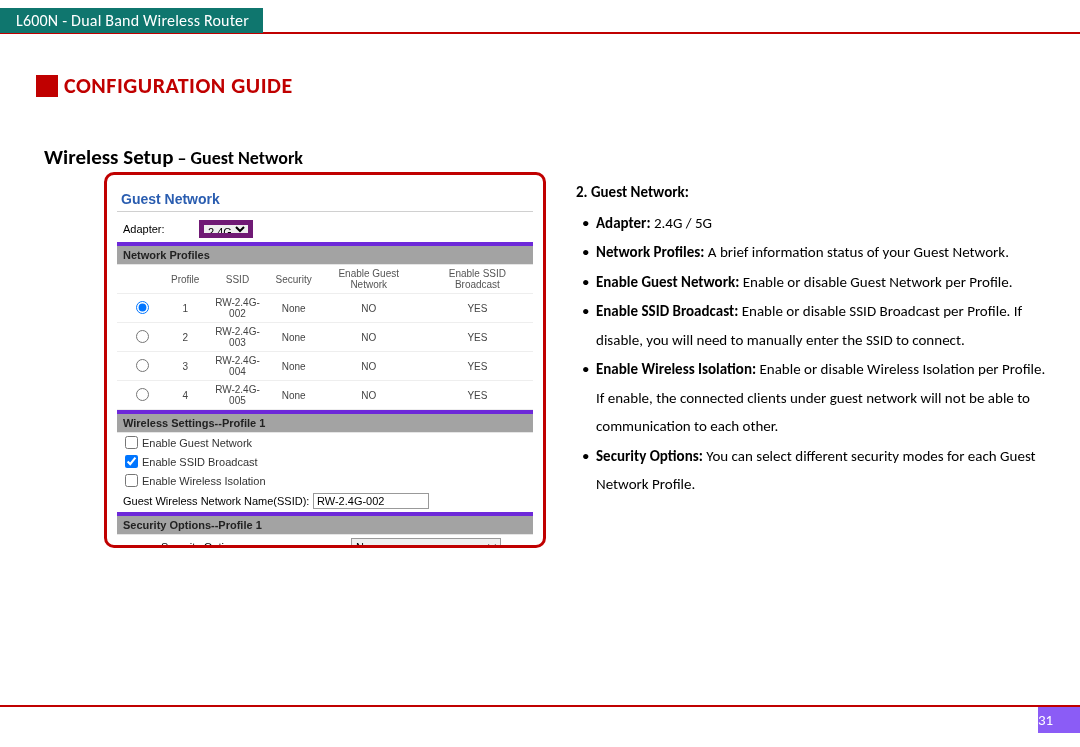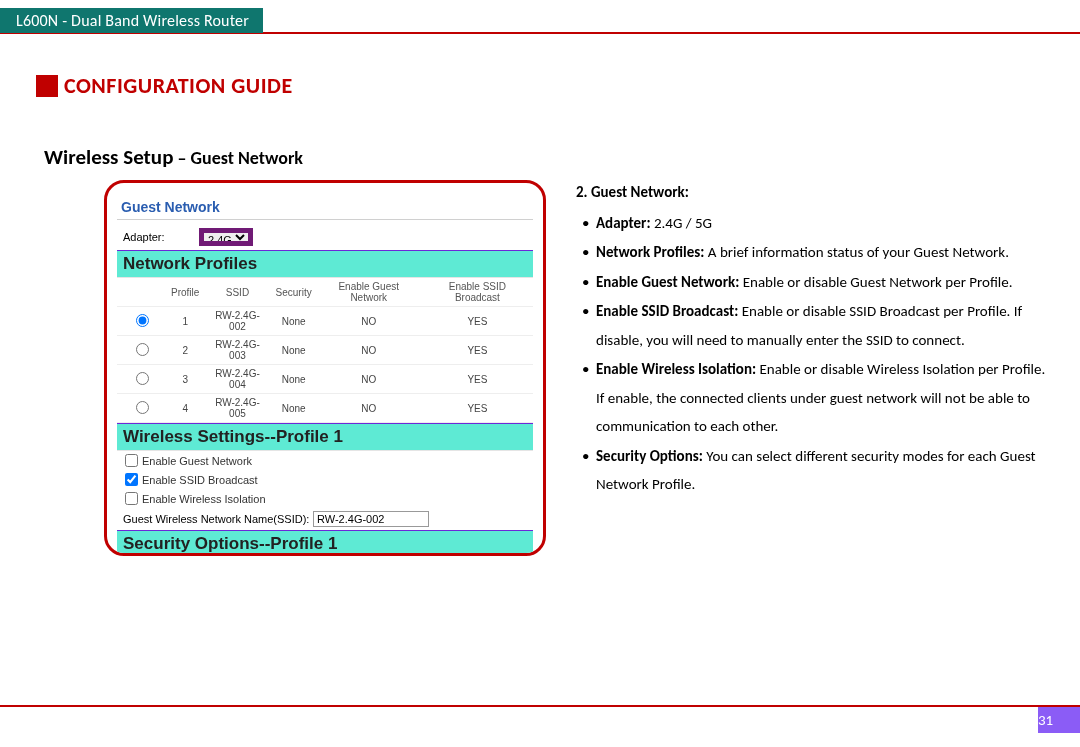--- a/index.html
+++ b/index.html
@@ -72,25 +72,25 @@
     text-align: right;
   }
   .section-sub {
     font-size: 18px;
     font-weight: 700;
   }
   
   .shot-box {
     position: absolute;
     left: 104px;
-    top: 180px;
+    top: 172px;
     width: 442px;
     height: 376px;
     border: 3px solid #c00000;
-    border-radius: 20px;
+    border-radius: 10px;
     box-sizing: border-box;
     overflow: hidden;
     background: #fff;
     padding: 14px 10px 10px 10px;
   }
   .panel-title {
     color: #2a5db0;
     font-family: Verdana, Arial, sans-serif;
     font-size: 14px;
     font-weight: 700;
@@ -112,25 +112,25 @@
   .form-row .lbl {
     width: 70px;
     text-align: left;
   }
   select.adapter {
     font-size: 11px;
     border: 5px solid #701a75;
     height: 18px;
   }
   .subheader {
-    background: #5eead4;
-    border-top: 1px solid #6d28d9;
+    background: #a3a3a3;
+    border-top: 4px solid #6d28d9;
     border-bottom: 1px solid #e5e5e5;
     font-family: Arial, sans-serif;
-    font-size: 17px;
+    font-size: 11px;
     font-weight: 700;
     padding: 3px 6px;
     color: #222;
   }
   table.profiles {
     width: 100%;
     border-collapse: collapse;
     font-family: Arial, sans-serif;
     font-size: 10px;
   }

